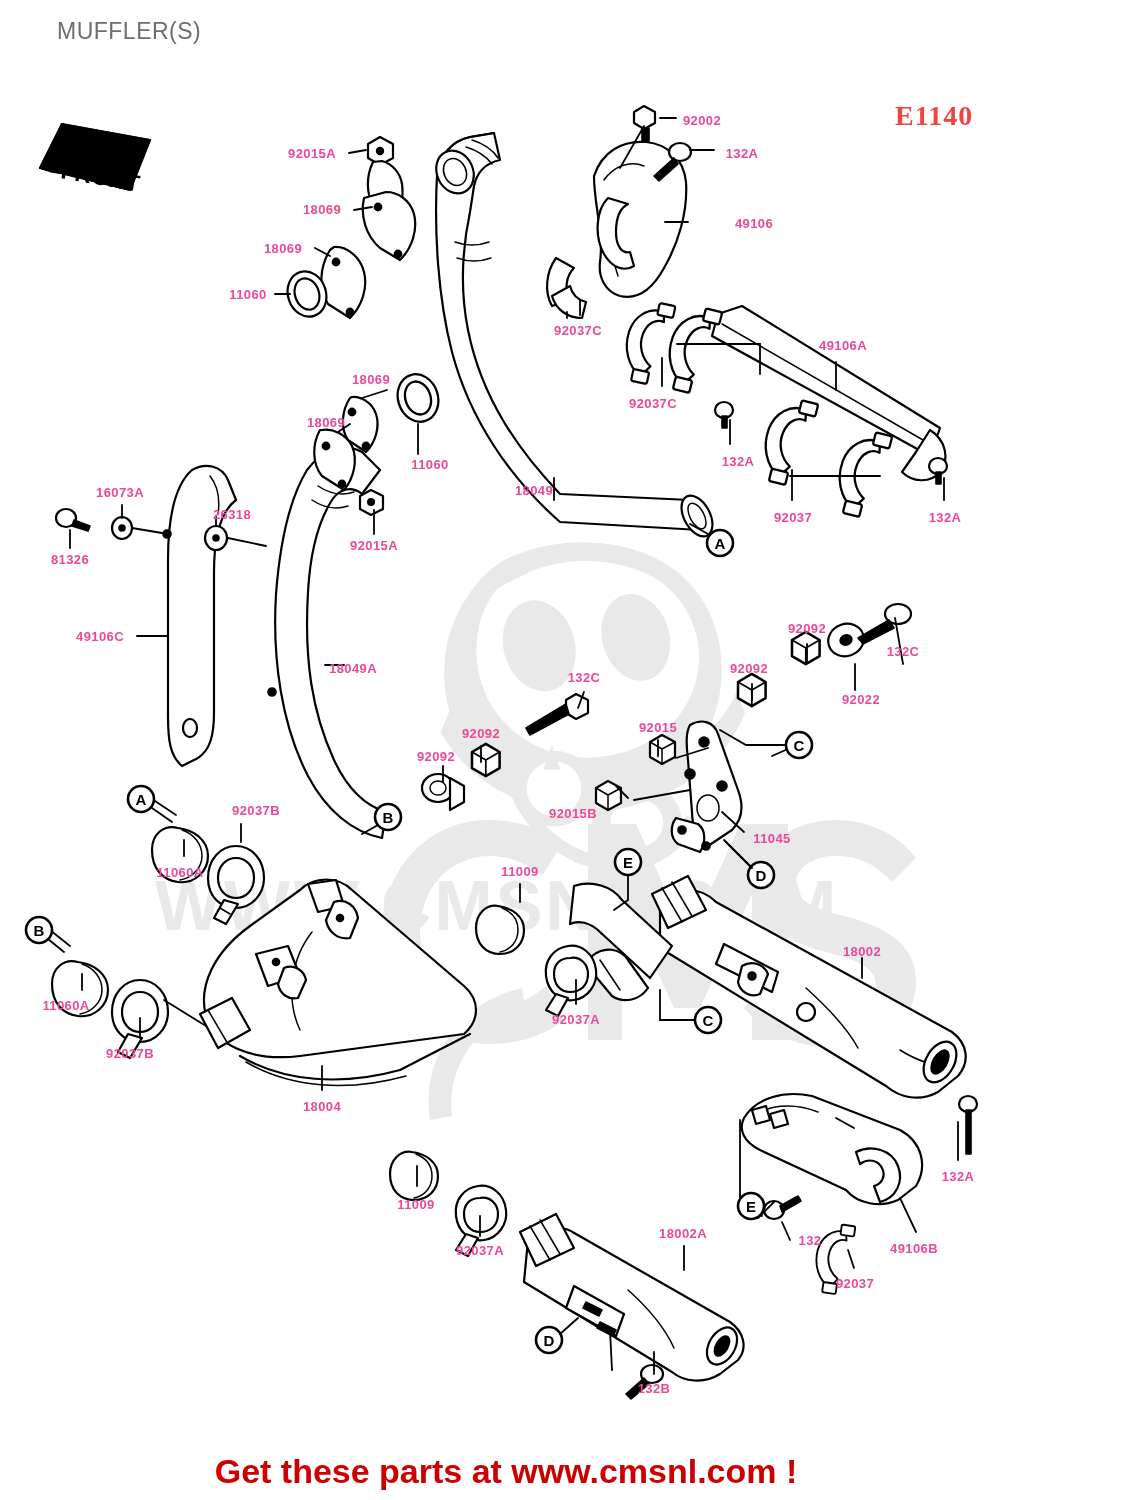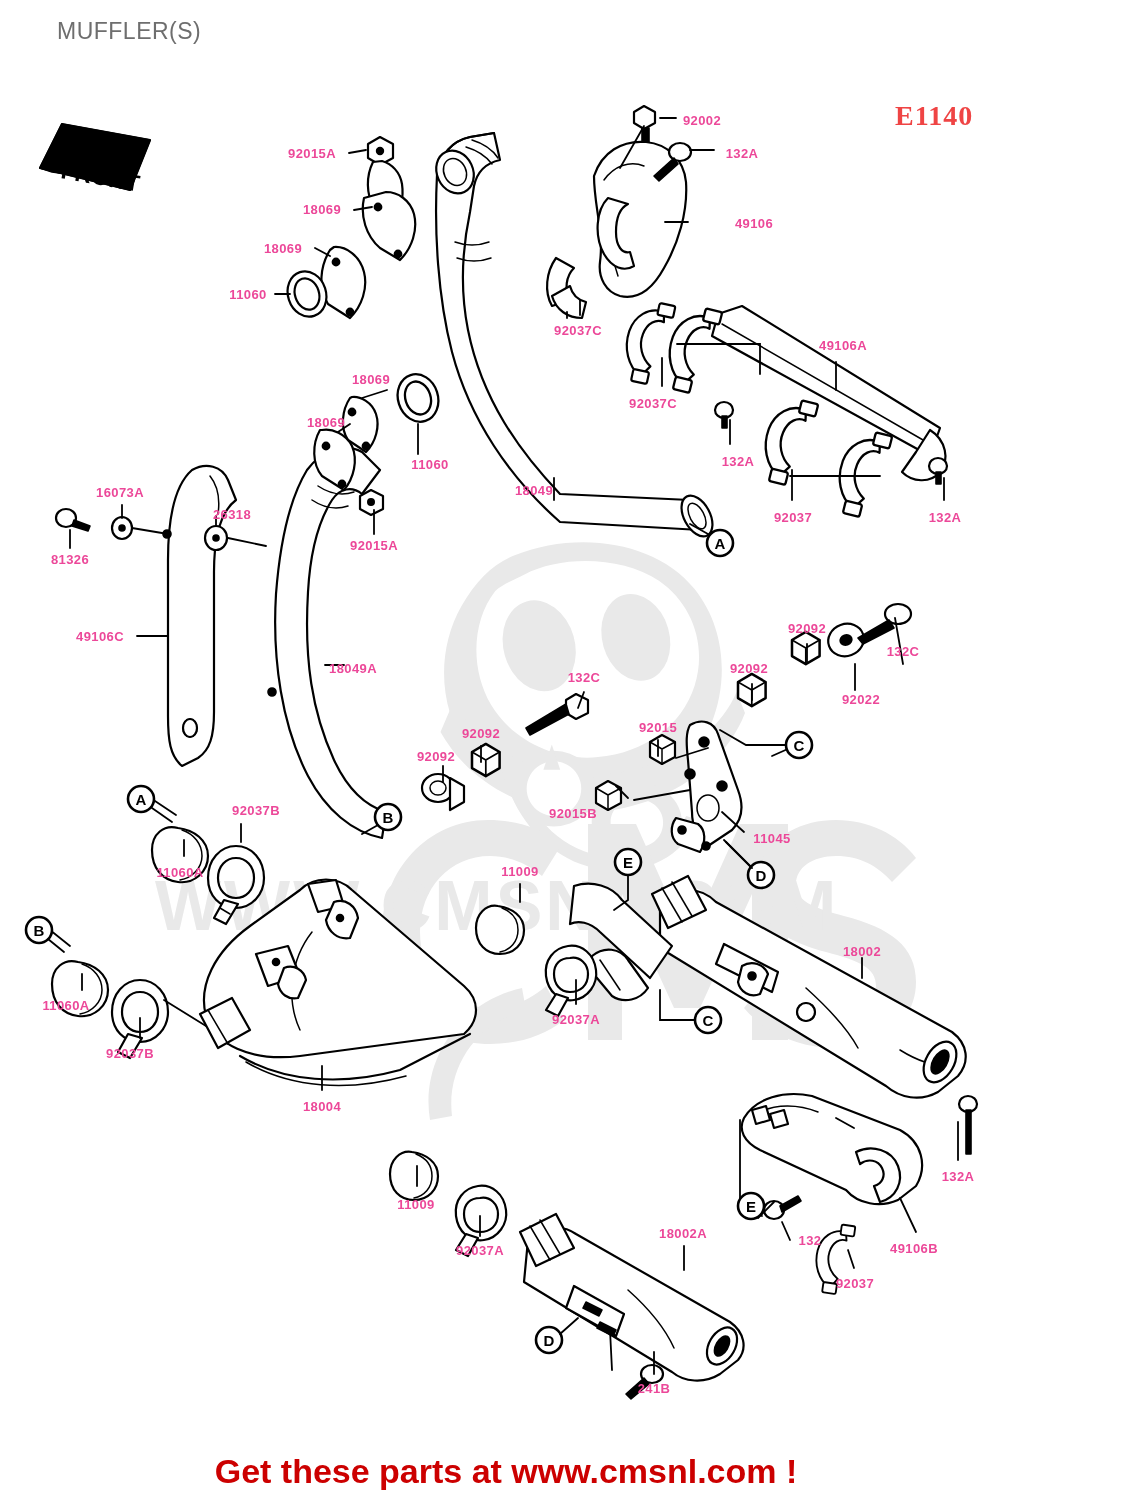--- a/index.html
+++ b/index.html
@@ -716,21 +716,21 @@
       <div class="lbl" style="left: 180px; top: 872px;">11060A</div>
       <div class="lbl" style="left: 66px; top: 1005px;">11060A</div>
       <div class="lbl" style="left: 130px; top: 1053px;">92037B</div>
       <div class="lbl" style="left: 520px; top: 871px;">11009</div>
       <div class="lbl" style="left: 576px; top: 1019px;">92037A</div>
       <div class="lbl" style="left: 862px; top: 951px;">18002</div>
       <div class="lbl" style="left: 322px; top: 1106px;">18004</div>
       <div class="lbl" style="left: 416px; top: 1204px;">11009</div>
       <div class="lbl" style="left: 480px; top: 1250px;">92037A</div>
       <div class="lbl" style="left: 683px; top: 1233px;">18002A</div>
-      <div class="lbl" style="left: 654px; top: 1388px;">241B</div>
+      <div class="lbl" style="left: 654px; top: 1388px;">132B</div>
       <div class="lbl" style="left: 958px; top: 1176px;">132A</div>
       <div class="lbl" style="left: 810px; top: 1240px;">132</div>
       <div class="lbl" style="left: 914px; top: 1248px;">49106B</div>
       <div class="lbl" style="left: 855px; top: 1283px;">92037</div>
     </div>
 
   <div id="promo">Get these parts at www.cmsnl.com !</div>
 
 </div>
 

